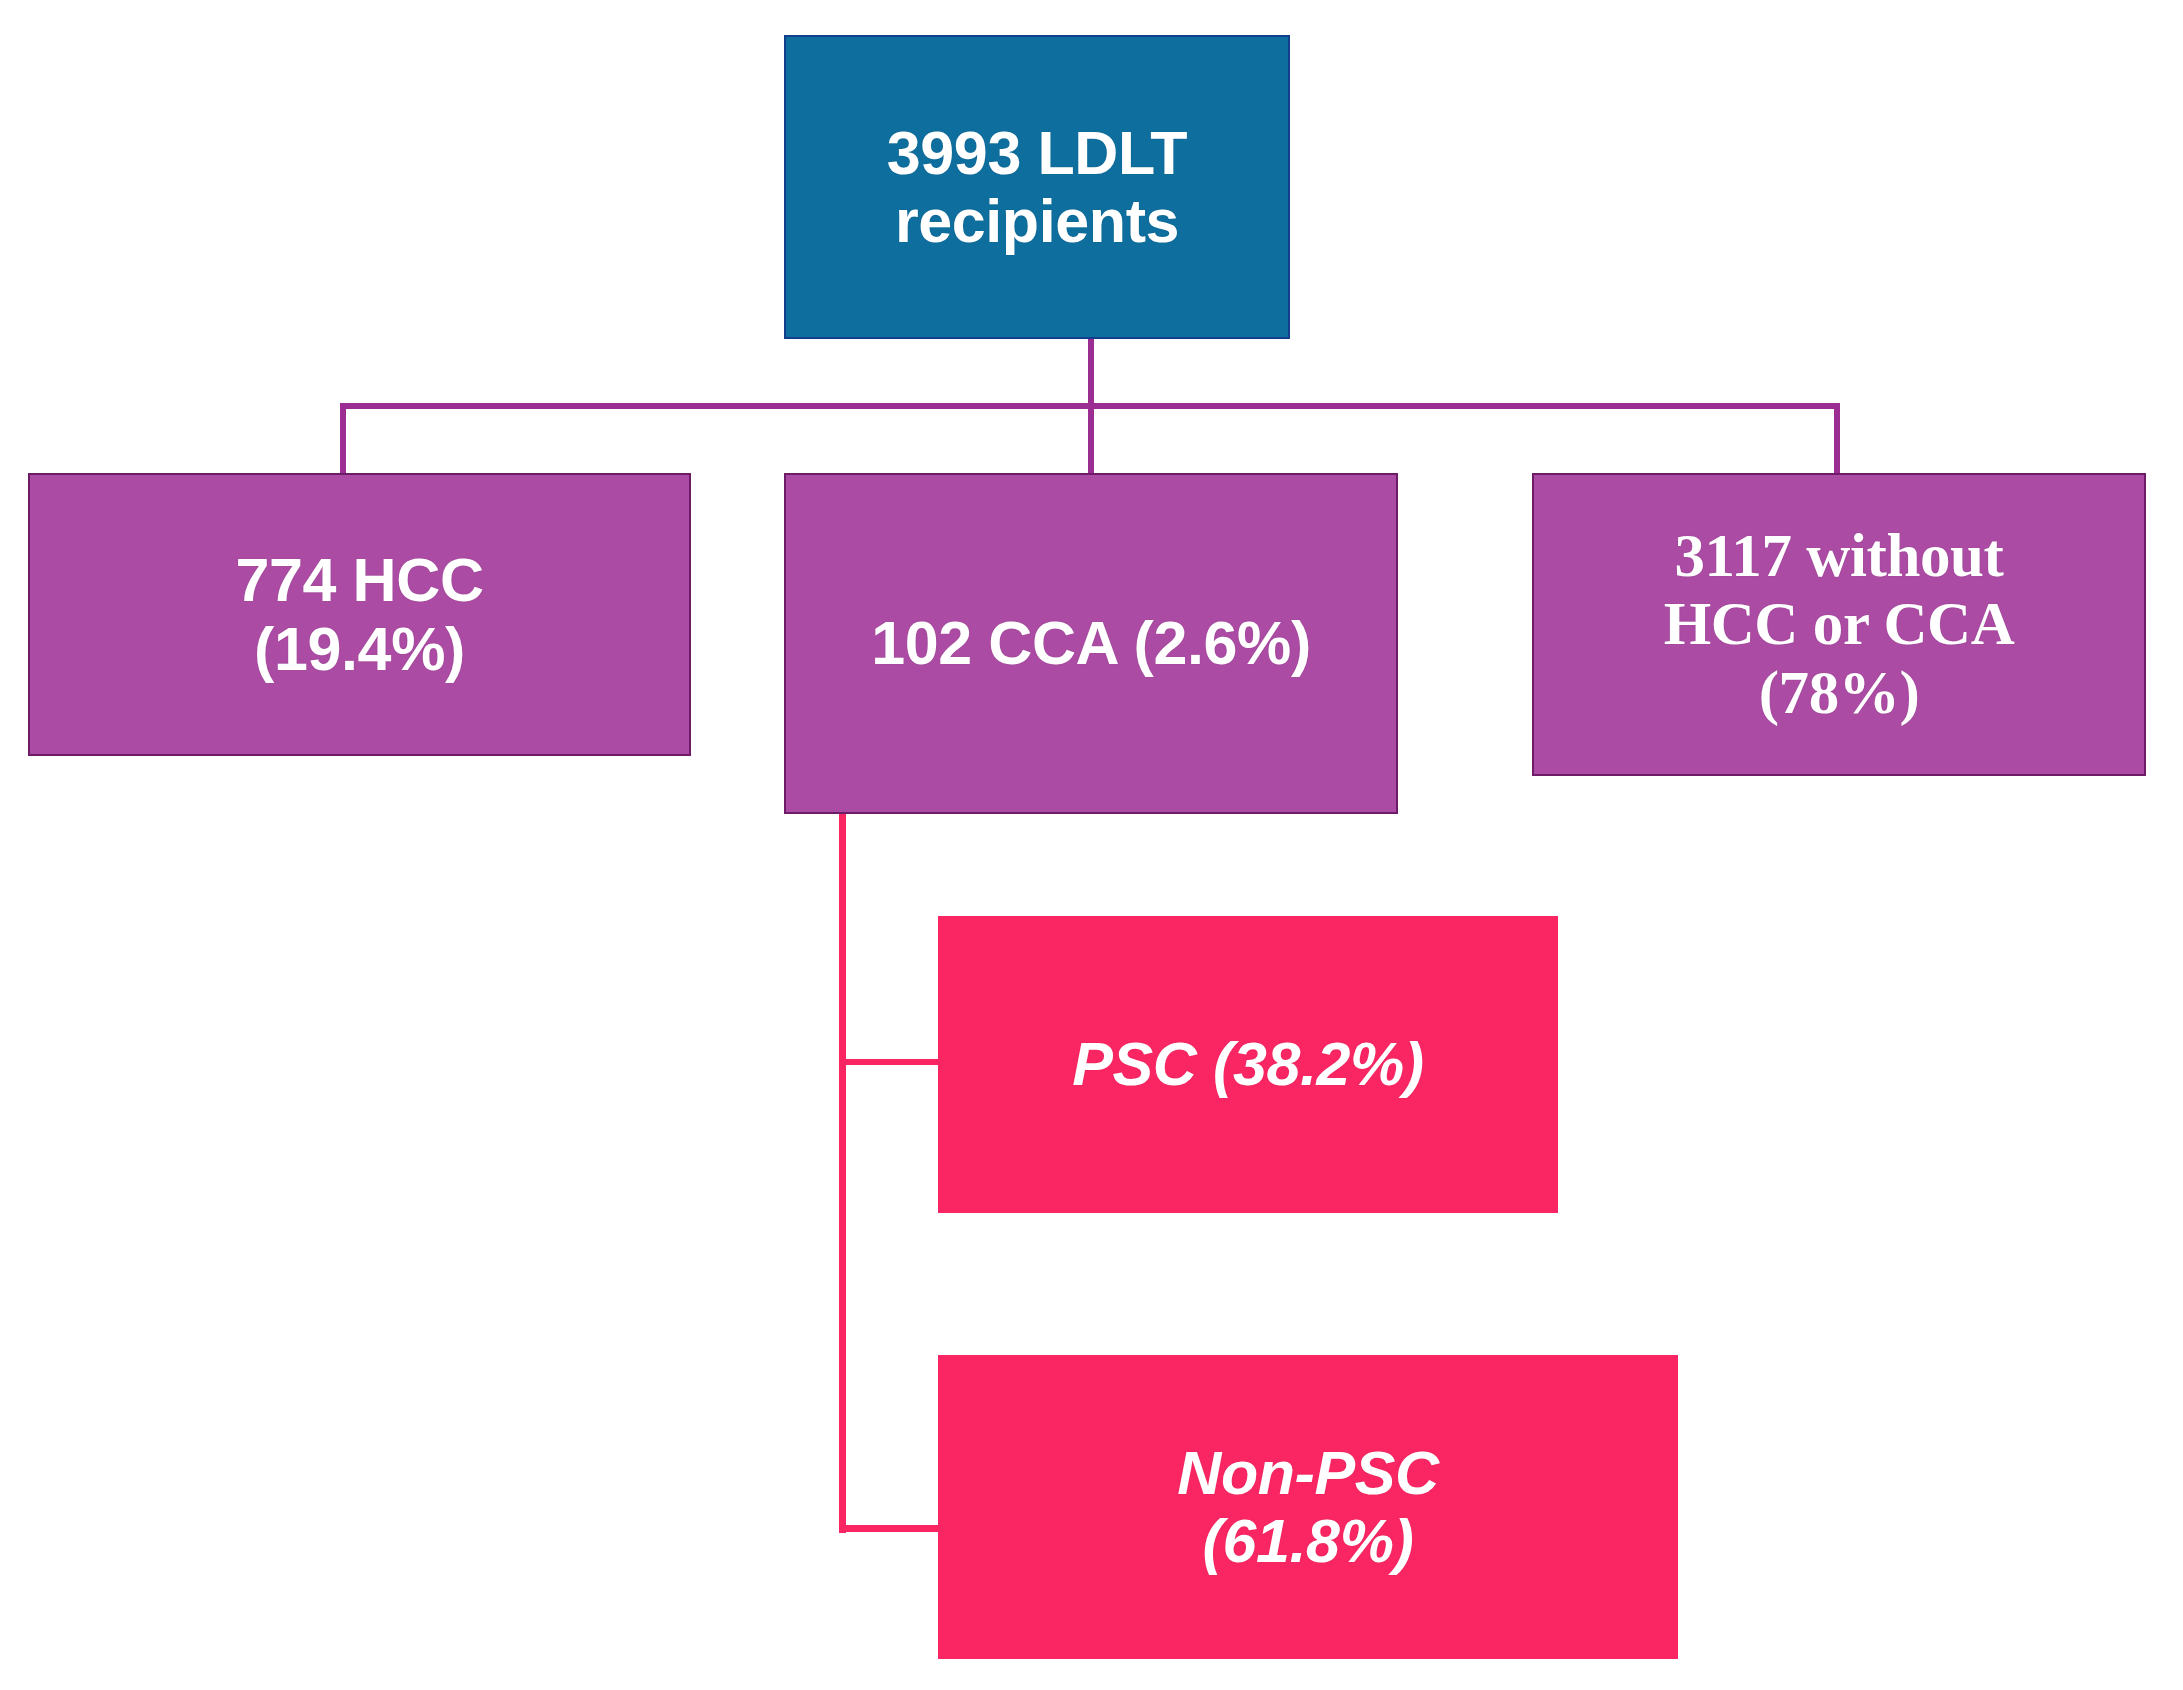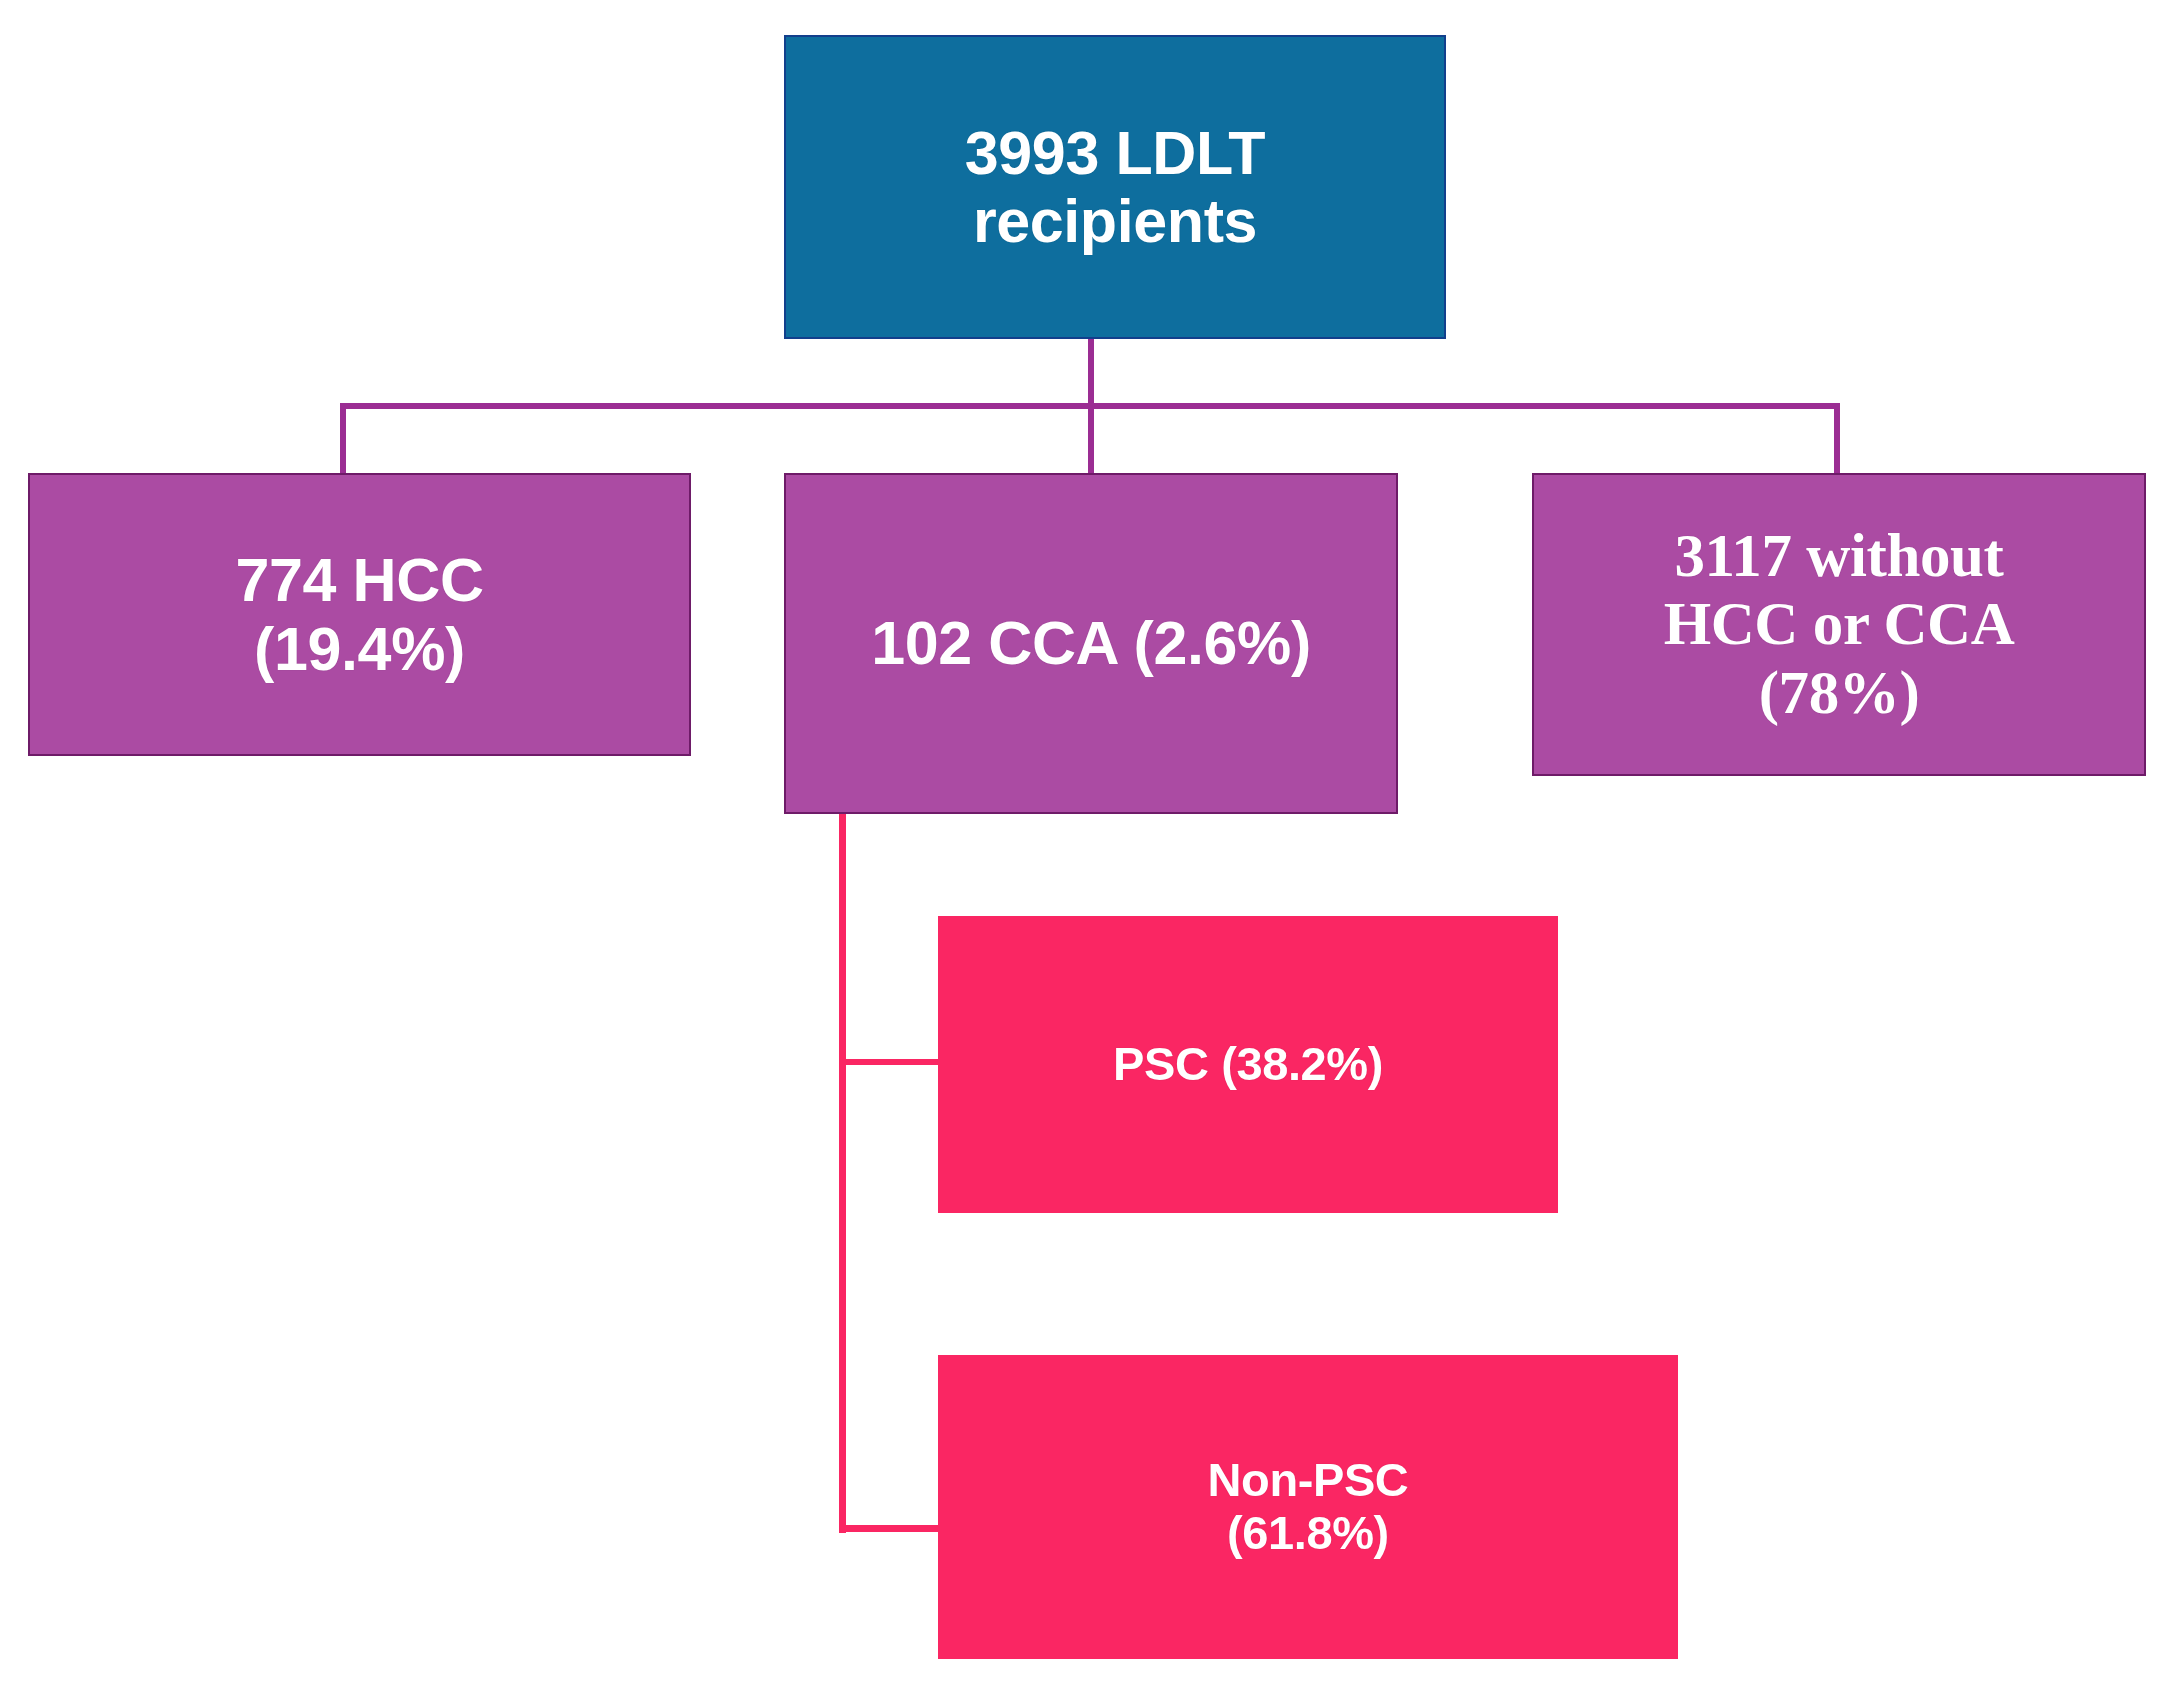--- a/index.html
+++ b/index.html
@@ -30,21 +30,21 @@
     line-height: 1.12;
     letter-spacing: -0.4px;
     white-space: pre-line;
     text-shadow: 0 0 1.6px rgba(0,0,0,0.12);
   }
 
   
   .node--root {
     left: 784px;
     top: 35px;
-    width: 662px;
+    width: 506px;
     height: 304px;
     background: #0E6E9E;
     border: 2.3px solid #123F8C;
     font-size: 61px;
     padding: 0 20px;
   }
 
   
   .node--purple {
     background: #AB4BA3;
@@ -53,22 +53,23 @@
     padding: 0 14px;
   }
   .node--hcc   { left: 20px;   top: 473px; width: 663px; height: 283px; margin-left: 8px; }
   .node--cca   { left: 784px; top: 473px; width: 614px; height: 341px; }
   .node--nohcc { left: 1532px; top: 473px; width: 614px; height: 303px; font-family: Liberation Serif, serif; }
 
   
   .node--pink {
     background: #FA2663;
     border: 1.6px solid #FA2663;
-    font-size: 47px;
+    font-size: 61px;
     padding: 0 2px;
+    font-style: italic;
   }
   .node--psc    { left: 938px; top: 916px; width: 620px; height: 297px; }
   .node--nonpsc { left: 938px; top: 1355px; width: 740px; height: 304px; }
 
   
   .conn {
     position: absolute;
   }
   .conn--purple { background: #9B2D93; }
   .conn--pink   { background: #FA2663; }

